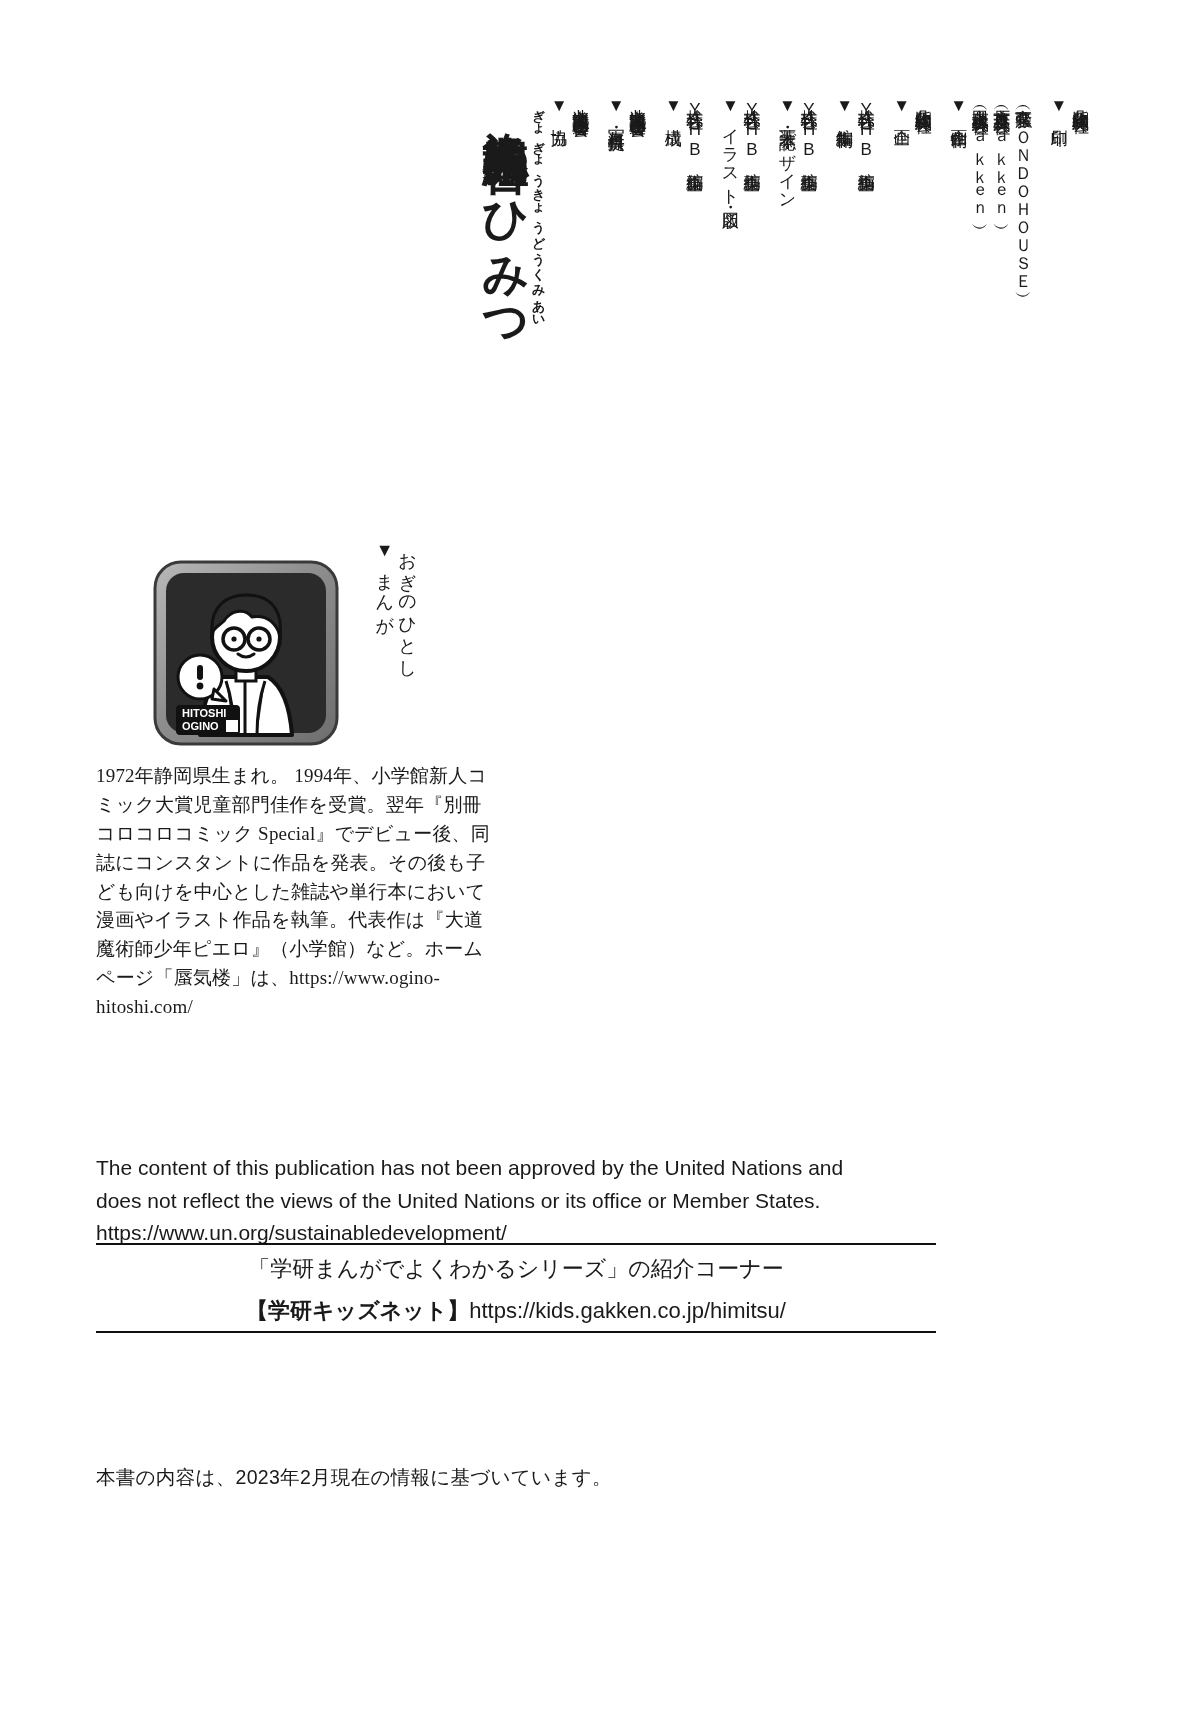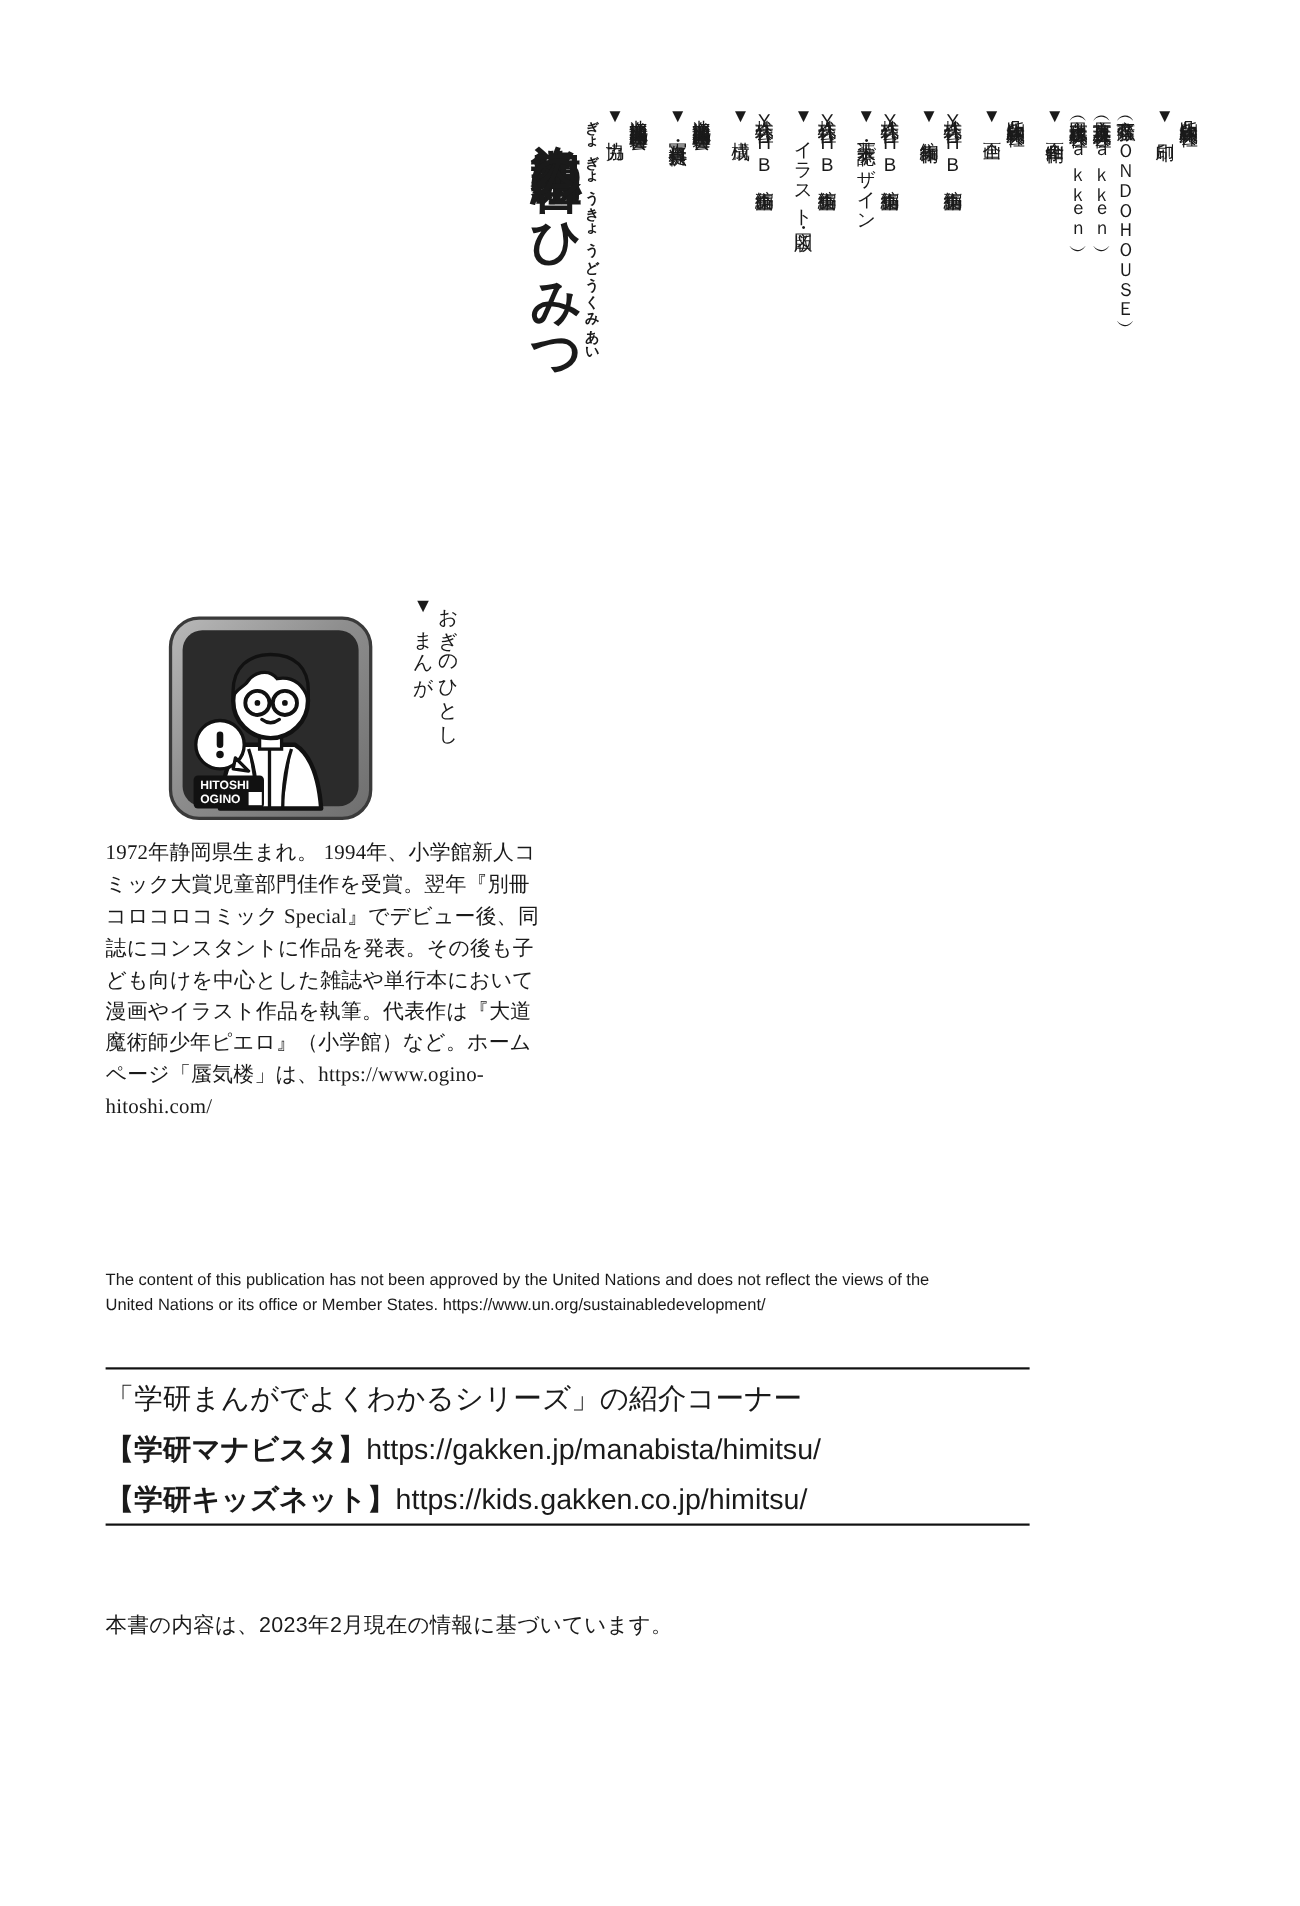--- a/index.html
+++ b/index.html
@@ -113,40 +113,41 @@
     letter-spacing: 0.2px;
     font-family: Liberation Serif, serif;
   }
 
   
   #disclaimer {
     position: absolute;
     top: 1152px;
     left: 96px;
     width: 770px;
-    font-size: 15px;
+    font-size: 21px;
     line-height: 1.55;
   }
 
   
   #links {
     position: absolute;
     top: 1243px;
     left: 96px;
     width: 840px;
   }
   .rule {
     border: 0;
     border-top: 2px solid #111;
     margin: 0;
   }
   #links .row {
-    font-size: 26px;
+    font-size: 22px;
     line-height: 1.0;
     padding: 11px 0 9px 0;
+    text-align: center;
   }
   #links .row:first-of-type { padding-top: 13px; }
   .jp-label { font-weight: bold; }
 
   #footnote {
     position: absolute;
     top: 1464px;
     left: 96px;
     font-size: 19.5px;
     letter-spacing: 0.3px;
@@ -278,21 +279,18 @@
 <div id="bio">1972年静岡県生まれ。
 1994年、小学館新人コミック大賞児童部門佳作を受賞。翌年『別冊コロコロコミック Special』でデビュー後、同誌にコンスタントに作品を発表。その後も子ども向けを中心とした雑誌や単行本において漫画やイラスト作品を執筆。代表作は『大道魔術師少年ピエロ』（小学館）など。ホームページ「蜃気楼」は、https://www.ogino-hitoshi.com/</div>
 
 <div id="disclaimer">The content of this publication has not been approved by the United Nations and does not reflect the views of the United Nations or its office or Member States.
 https://www.un.org/sustainabledevelopment/</div>
 
 <div id="links">
   <hr class="rule">
   <div class="row">「学研まんがでよくわかるシリーズ」の紹介コーナー</div>
   <div class="row">
-    <span class="jp-label">【学研マナビスタ】</span><span>https://gakken.jp/manabista/himitsu/</span>
-  </div>
-  <div class="row">
     <span class="jp-label">【学研キッズネット】</span><span>https://kids.gakken.co.jp/himitsu/</span>
   </div>
   <hr class="rule">
 </div>
 
 <div id="footnote">本書の内容は、2023年2月現在の情報に基づいています。</div>
 
 </body></html>

